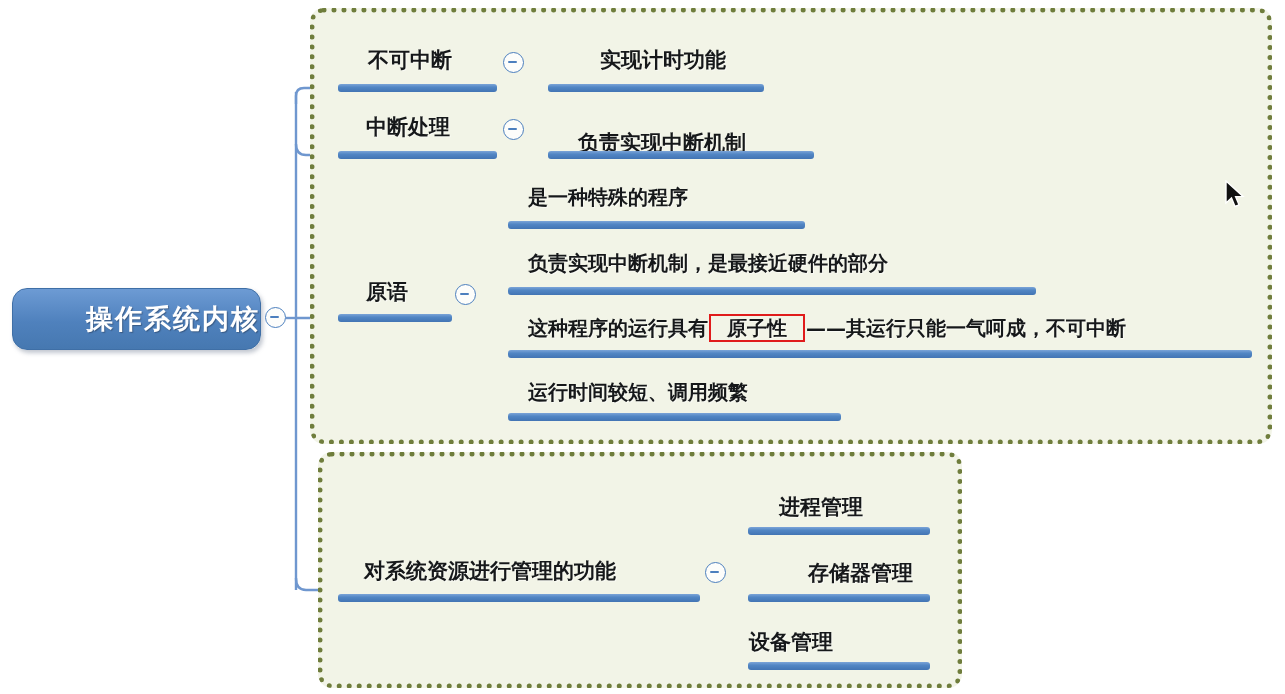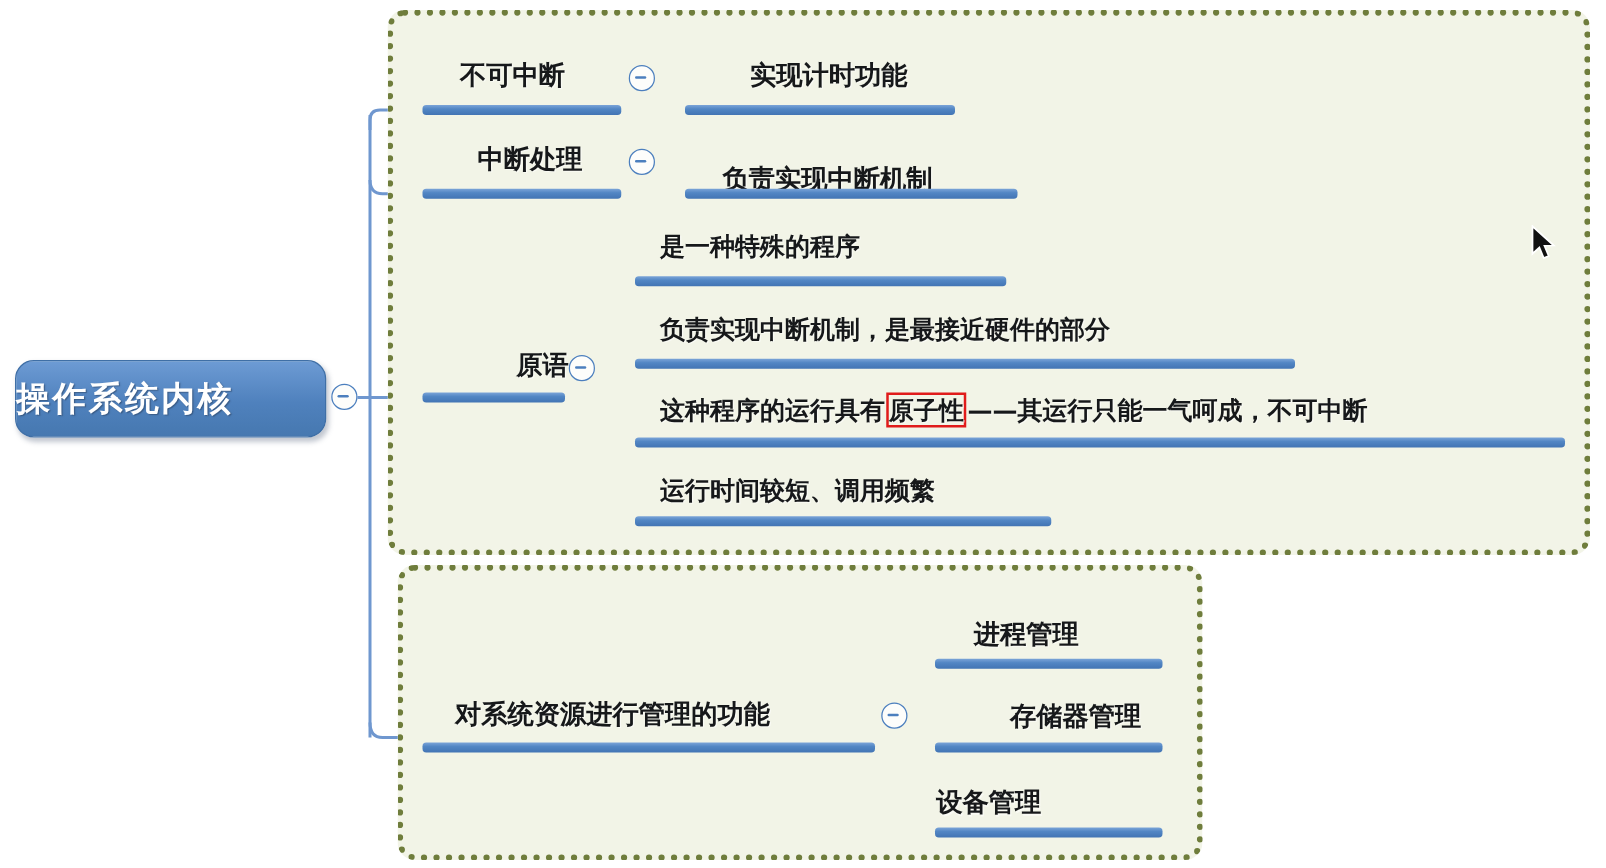--- a/index.html
+++ b/index.html
@@ -35,21 +35,21 @@
   #root-node {
     position: absolute;
     left: 12px; top: 288px;
     width: 247px; height: 60px;
     background: linear-gradient(180deg,#6d9bd4 0%, #4f81bd 55%, #4678b0 100%);
     border: 1px solid #3f6fa6;
     border-radius: 15px;
     box-shadow: 2px 3px 4px rgba(120,130,150,0.45);
     display: flex;
     align-items: center;
-    justify-content: flex-start;
+    justify-content: flex-end;
   }
   #root-label {
     color: #ffffff;
     font-size: 27px;
     font-weight: bold;
     letter-spacing: 2px;
     text-shadow: 1px 1px 1px rgba(40,60,90,0.55);
     white-space: nowrap;
   }
 
@@ -60,21 +60,21 @@
     color: #16181a;
     font-weight: bold;
     text-shadow: 1px 1px 0 rgba(255,255,255,0.55);
     line-height: 1;
   }
   .t20 { font-size: 20px; }
   .t21 { font-size: 21px; }
 
   .hl-box {
     border: 2px solid #e01b1b;
-    padding: 0 0;
+    padding: 0 16px;
     margin: 12px 1px;
   }
 
   
   .bar {
     position: absolute;
     height: 8px;
     border-radius: 3px;
     background: linear-gradient(180deg,#7ba4d8 0%, #5286c4 40%, #4274b4 100%);
   }
@@ -146,28 +146,28 @@
 </div>
 <div class="toggle" style="left:265px; top:307px;"></div>
 
 <div class="topic t21" style="left:368px; top:50px;">不可中断</div>
 <div class="bar" style="left:338px; top:84px; width:159px;"></div>
 <div class="toggle" style="left:503px; top:52px;"></div>
 
 <div class="topic t21" style="left:556px; top:50px;margin-left:44px;">实现计时功能</div>
 <div class="bar" style="left:548px; top:84px; width:216px;"></div>
 
-<div class="topic t21" style="left:366px; top:117px;margin-left:16px;">中断处理</div>
+<div class="topic t21" style="left:366px; top:117px;">中断处理</div>
 <div class="bar" style="left:338px; top:151px; width:159px;"></div>
 <div class="toggle" style="left:503px; top:119px;"></div>
 
 <div class="topic t21" style="left:578px; top:117px;margin-top:16px;">负责实现中断机制</div>
 <div class="bar" style="left:548px; top:151px; width:266px;"></div>
 
-<div class="topic t21" style="left:366px; top:282px;margin-left:47px;">原语</div>
+<div class="topic t21" style="left:366px; top:282px;">原语</div>
 <div class="bar" style="left:338px; top:314px; width:114px;"></div>
 <div class="toggle" style="left:455px; top:284px;"></div>
 
 <div class="topic t20" style="left:528px; top:187px;">是一种特殊的程序</div>
 <div class="bar" style="left:508px; top:221px; width:297px;"></div>
 
 <div class="topic t20" style="left:528px; top:253px;">负责实现中断机制，是最接近硬件的部分</div>
 <div class="bar" style="left:508px; top:287px; width:528px;"></div>
 
 <div class="topic t20" style="left:528px; top:318px;">

